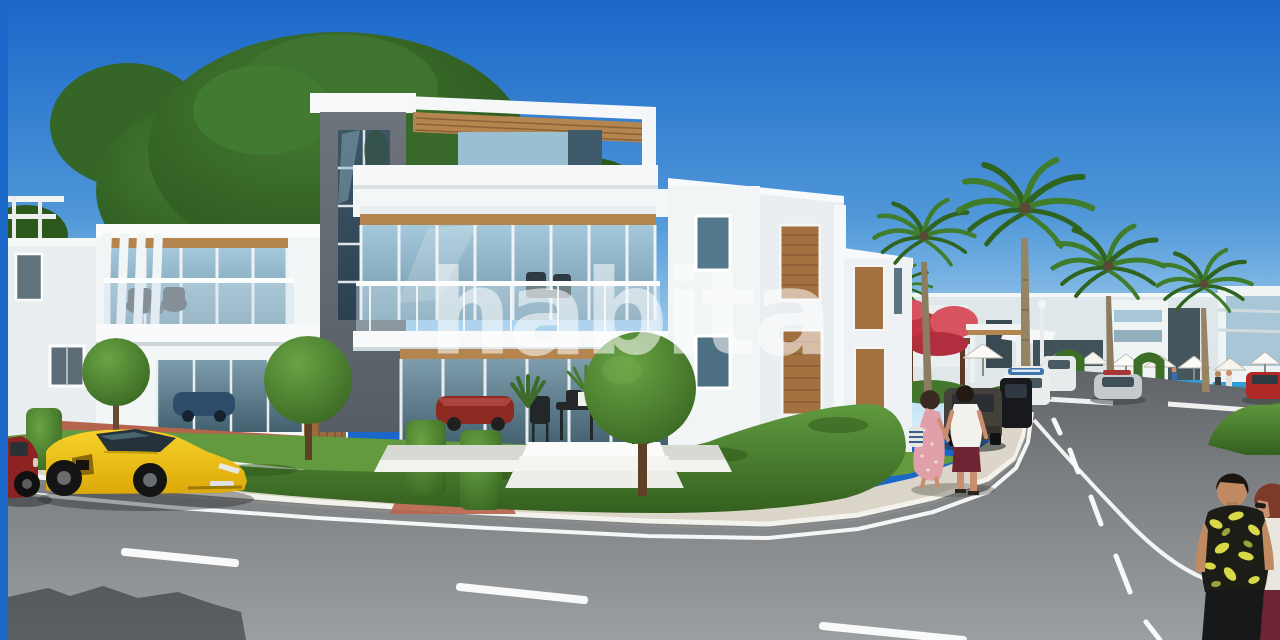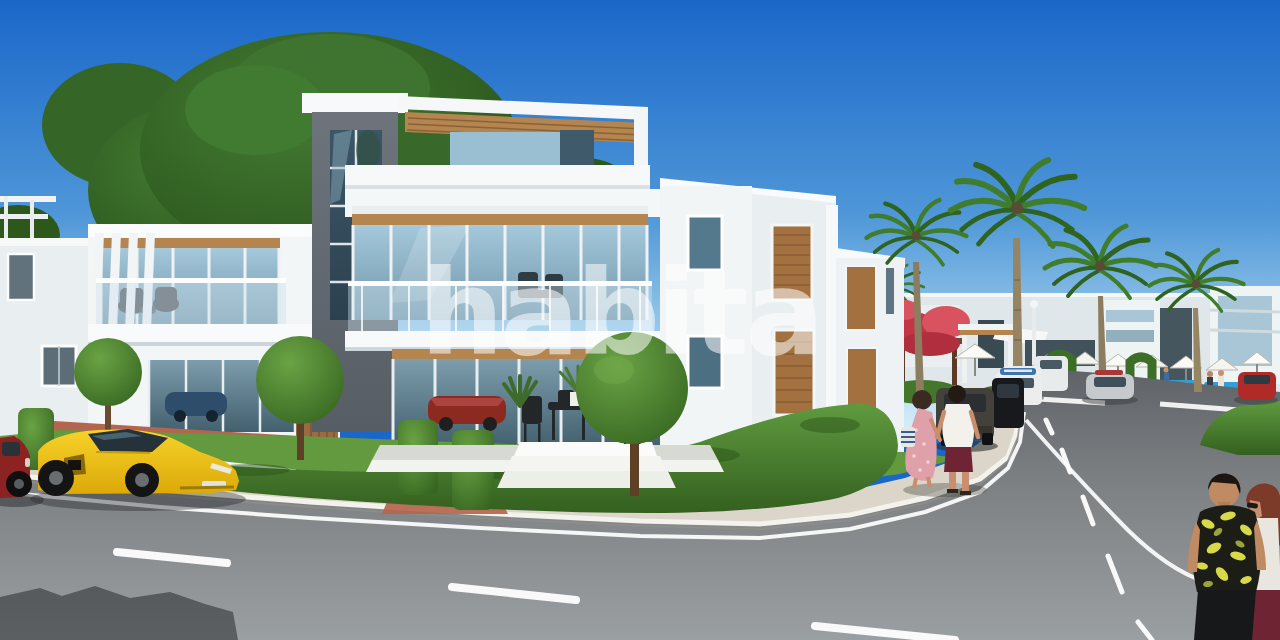--- a/index.html
+++ b/index.html
@@ -1,18 +1,18 @@
 <!DOCTYPE html>
 <html style="--skyTop: #1a67c9; --skyMid: #5ea2dd; --skyHorizon: #d6edf8; --treeDark: #2c581c; --treeMid: #33631f; --treeLight: #3f7430; --palmGreen: #3f7d2c; --palmDark: #2f6320; --palmTrunk: #8d7d60; --wallWhite: #f3f6f7; --wallShade: #dfe7ea; --towerGray: #646b72; --wood: #b5854f; --woodDark: #8a6238; --shutterWood: #a3713f; --glassLight: #a5c8db; --glassDark: #4a6877; --hedge: #477a2e; --hedgeLight: #5f9a3f; --hedgeDark: #315c1e; --lawn: #63993f; --sidewalk: #dbd6c9; --curb: #f4f2ec; --brick: #b5654d; --marking: #ffffff; --carYellow: #f2c413; --carYellowDark: #e0ae08; --carRed: #8c2222; --poolBlue: #2f9fd8; --flowerRed: #c13545; --skinTan: #c98e6e; --dressPink: #dfa0aa; --maroon: #6e2433; --furnitureDark: #23272a;"><head>
 <meta charset="utf-8">
 <style>
   html,body{margin:0;padding:0;}
   body{width:1280px;height:640px;overflow:hidden;position:relative;
        font-family:"DejaVu Sans","Liberation Sans",sans-serif;background:#1a67c9;}
-  .stage{position:absolute;left:0;top:0;width:1064px;height:640px;}
+  .stage{position:absolute;left:8px;top:0;width:1064px;height:640px;}
   svg{display:block;}
   .watermark{
     position:absolute;left:420px;top:254px;
     font-family:"DejaVu Sans","Liberation Sans",sans-serif;
     font-weight:bold;font-size:118px;line-height:1;
     letter-spacing:-4px;color:#ffffff;opacity:.55;
     user-select:none;pointer-events:none;
   }
 </style>
 </head>

